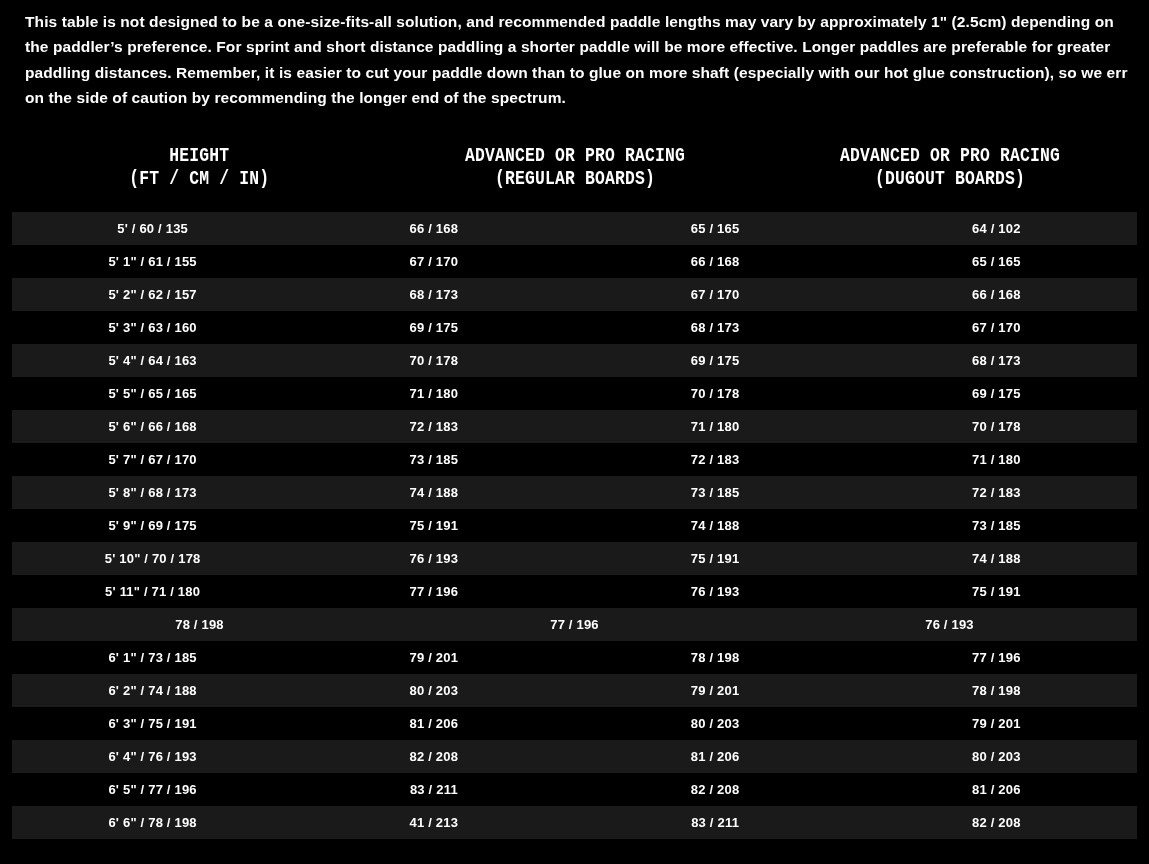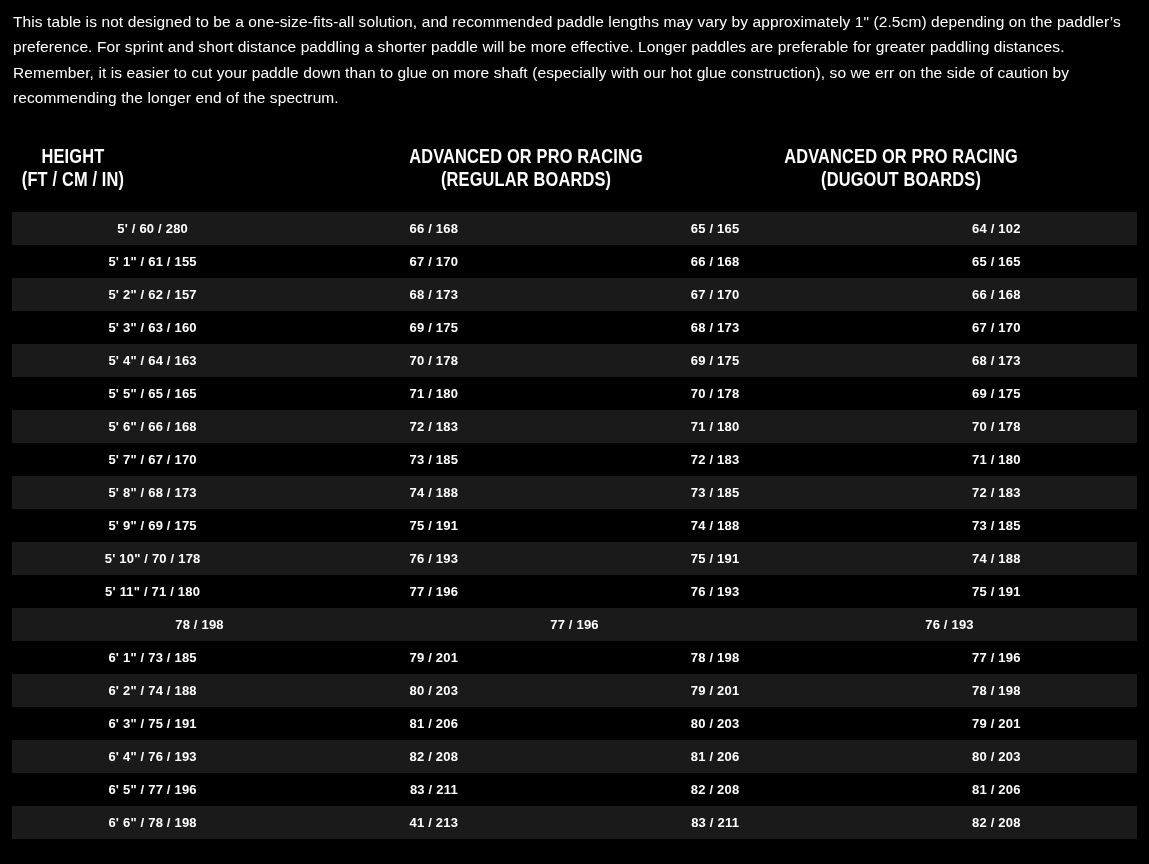--- a/index.html
+++ b/index.html
@@ -3,32 +3,33 @@
 <meta charset="utf-8">
 <style>
   html,body{margin:0;padding:0;}
   body{
     width:1149px;height:864px;
     background:#000;color:#fff;
     font-family:"Liberation Sans",sans-serif;
     overflow:hidden;
   }
   .intro{
-    padding:9px 13px 0 13px;
+    padding:9px 13px 0 25px;
     font-size:15.5px;
     line-height:25.3px;
-    font-weight:400;
+    font-weight:700;
     letter-spacing:.1px;
   }
   .size-table{margin:26px 12px 0 12px;}
   .t-head{display:flex;height:64px;margin-bottom:12px;}
   .t-hcell{
     flex:1;
-    display:flex;align-items:center;justify-content:flex-start;
+    display:flex;align-items:center;justify-content:center;
     text-align:center;
+    font-family:Liberation Mono, monospace;
   }
   .t-hcell .cond{
     display:inline-block;
     transform:scaleX(.84);
     transform-origin:center center;
     font-weight:700;
     font-size:19.5px;
     line-height:23.5px;
     letter-spacing:.2px;
     white-space:pre-line;
@@ -63,21 +64,21 @@
       <span class="cond">ADVANCED OR PRO RACING
 (REGULAR BOARDS)</span>
     </div>
     <div class="t-hcell">
       <span class="cond">ADVANCED OR PRO RACING
 (DUGOUT BOARDS)</span>
     </div>
   </div>
   <div class="t-body">
       <div class="t-row">
-        <div class="t-cell">5' / 60 / 280</div>
+        <div class="t-cell">5' / 60 / 135</div>
         <div class="t-cell">66 / 168</div>
         <div class="t-cell">65 / 165</div>
         <div class="t-cell">64 / 102</div>
       </div>
       <div class="t-row">
         <div class="t-cell">5' 1" / 61 / 155</div>
         <div class="t-cell">67 / 170</div>
         <div class="t-cell">66 / 168</div>
         <div class="t-cell">65 / 165</div>
       </div>

